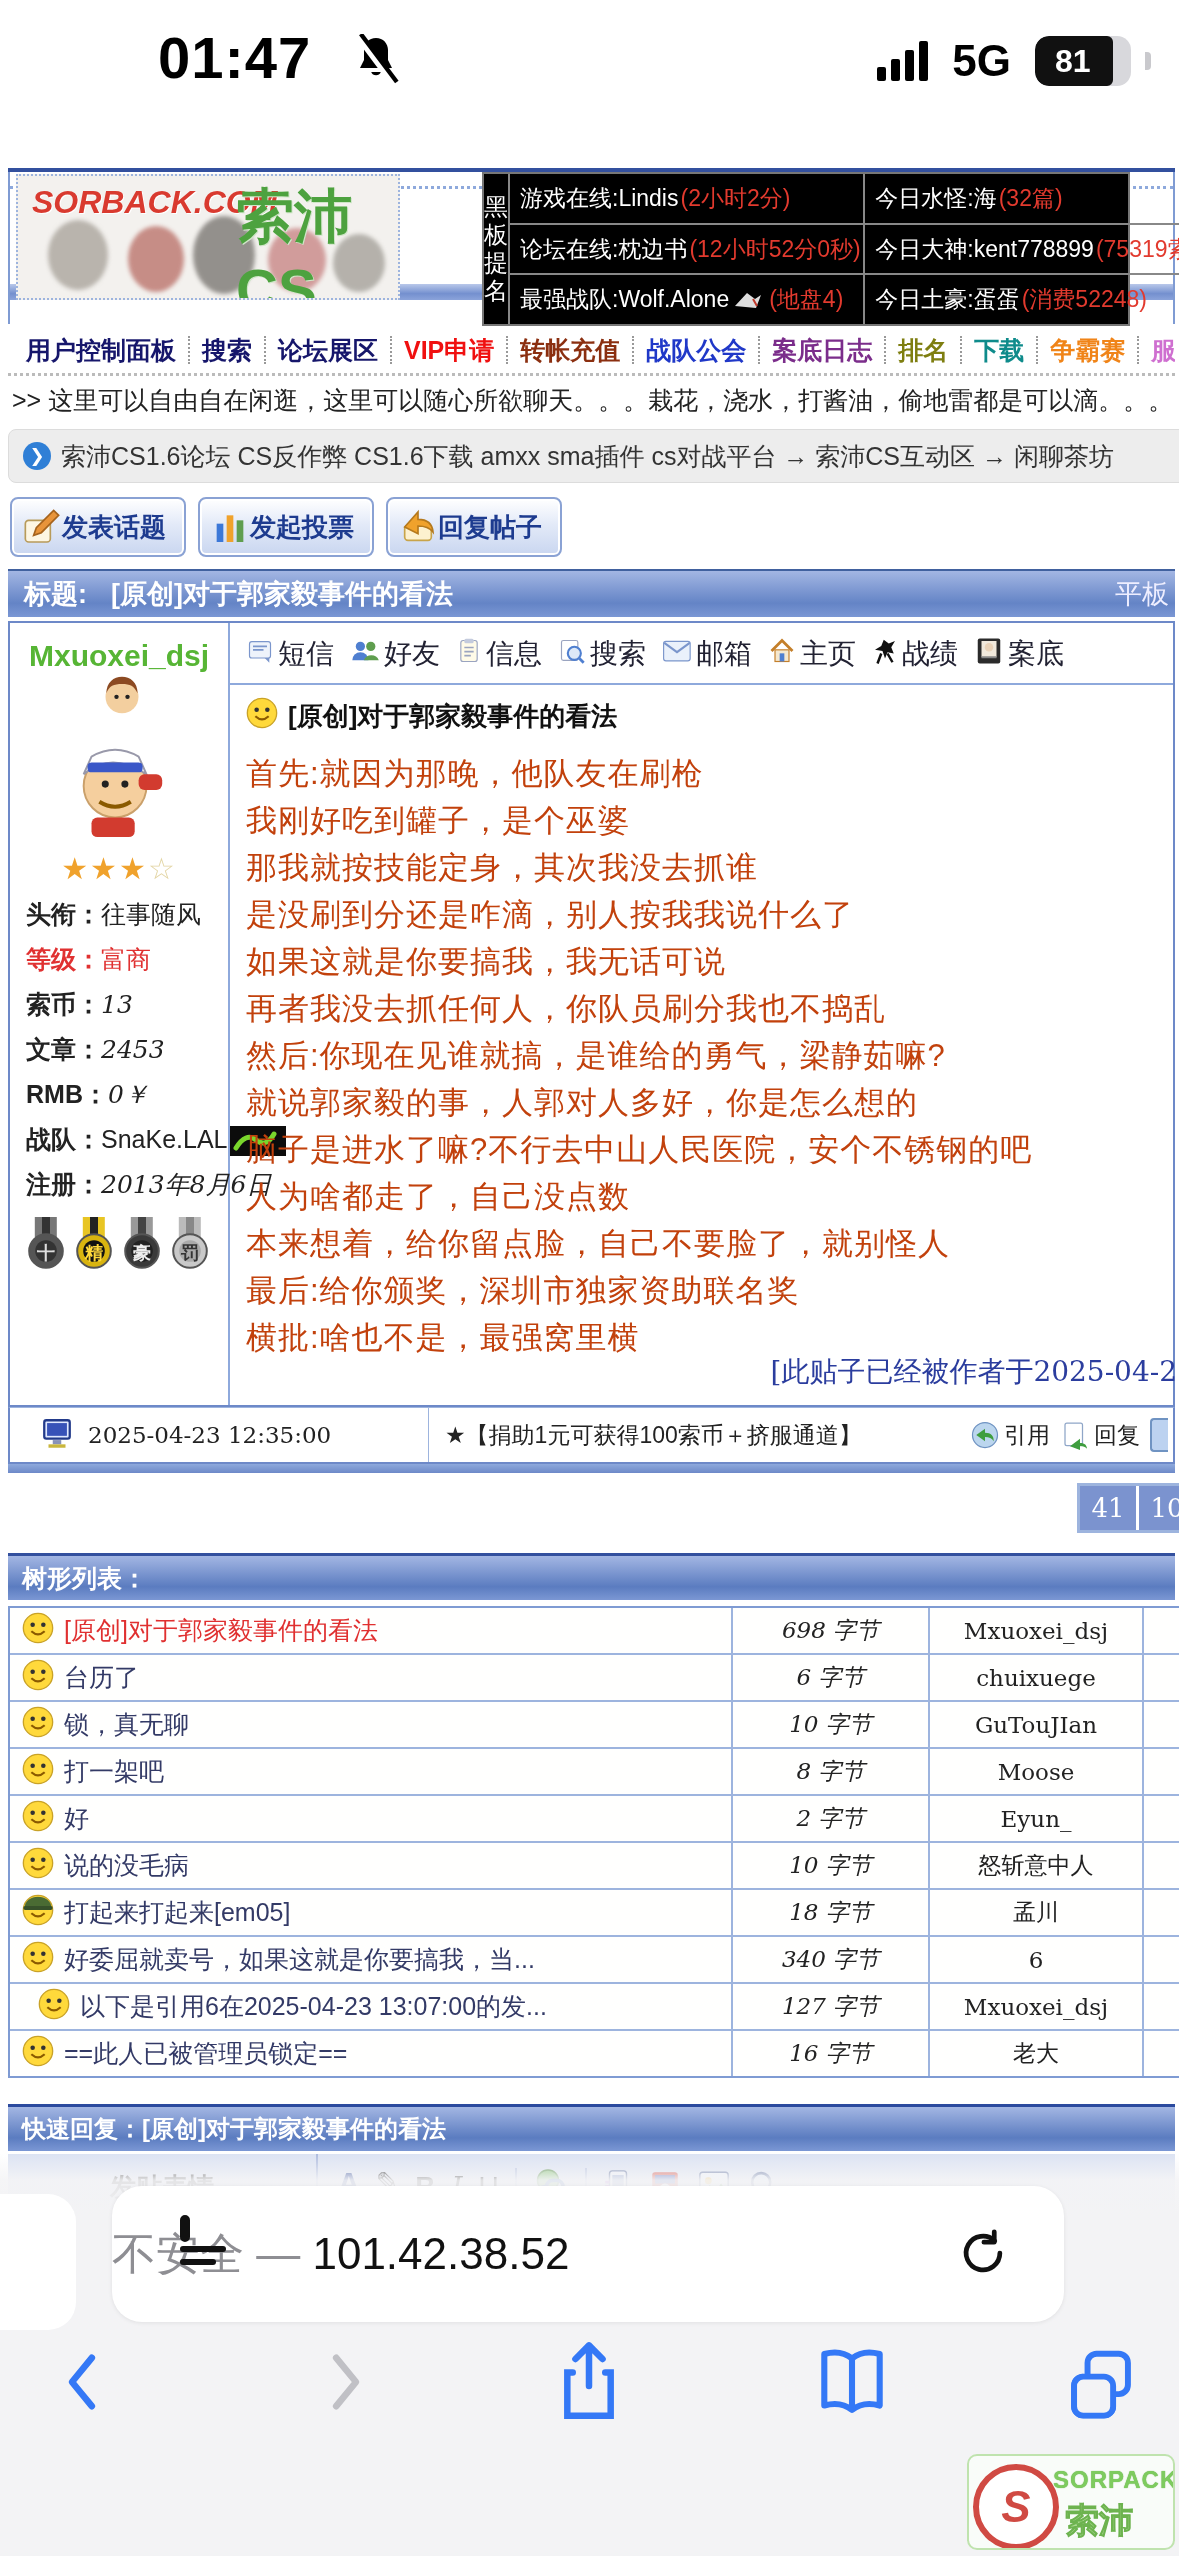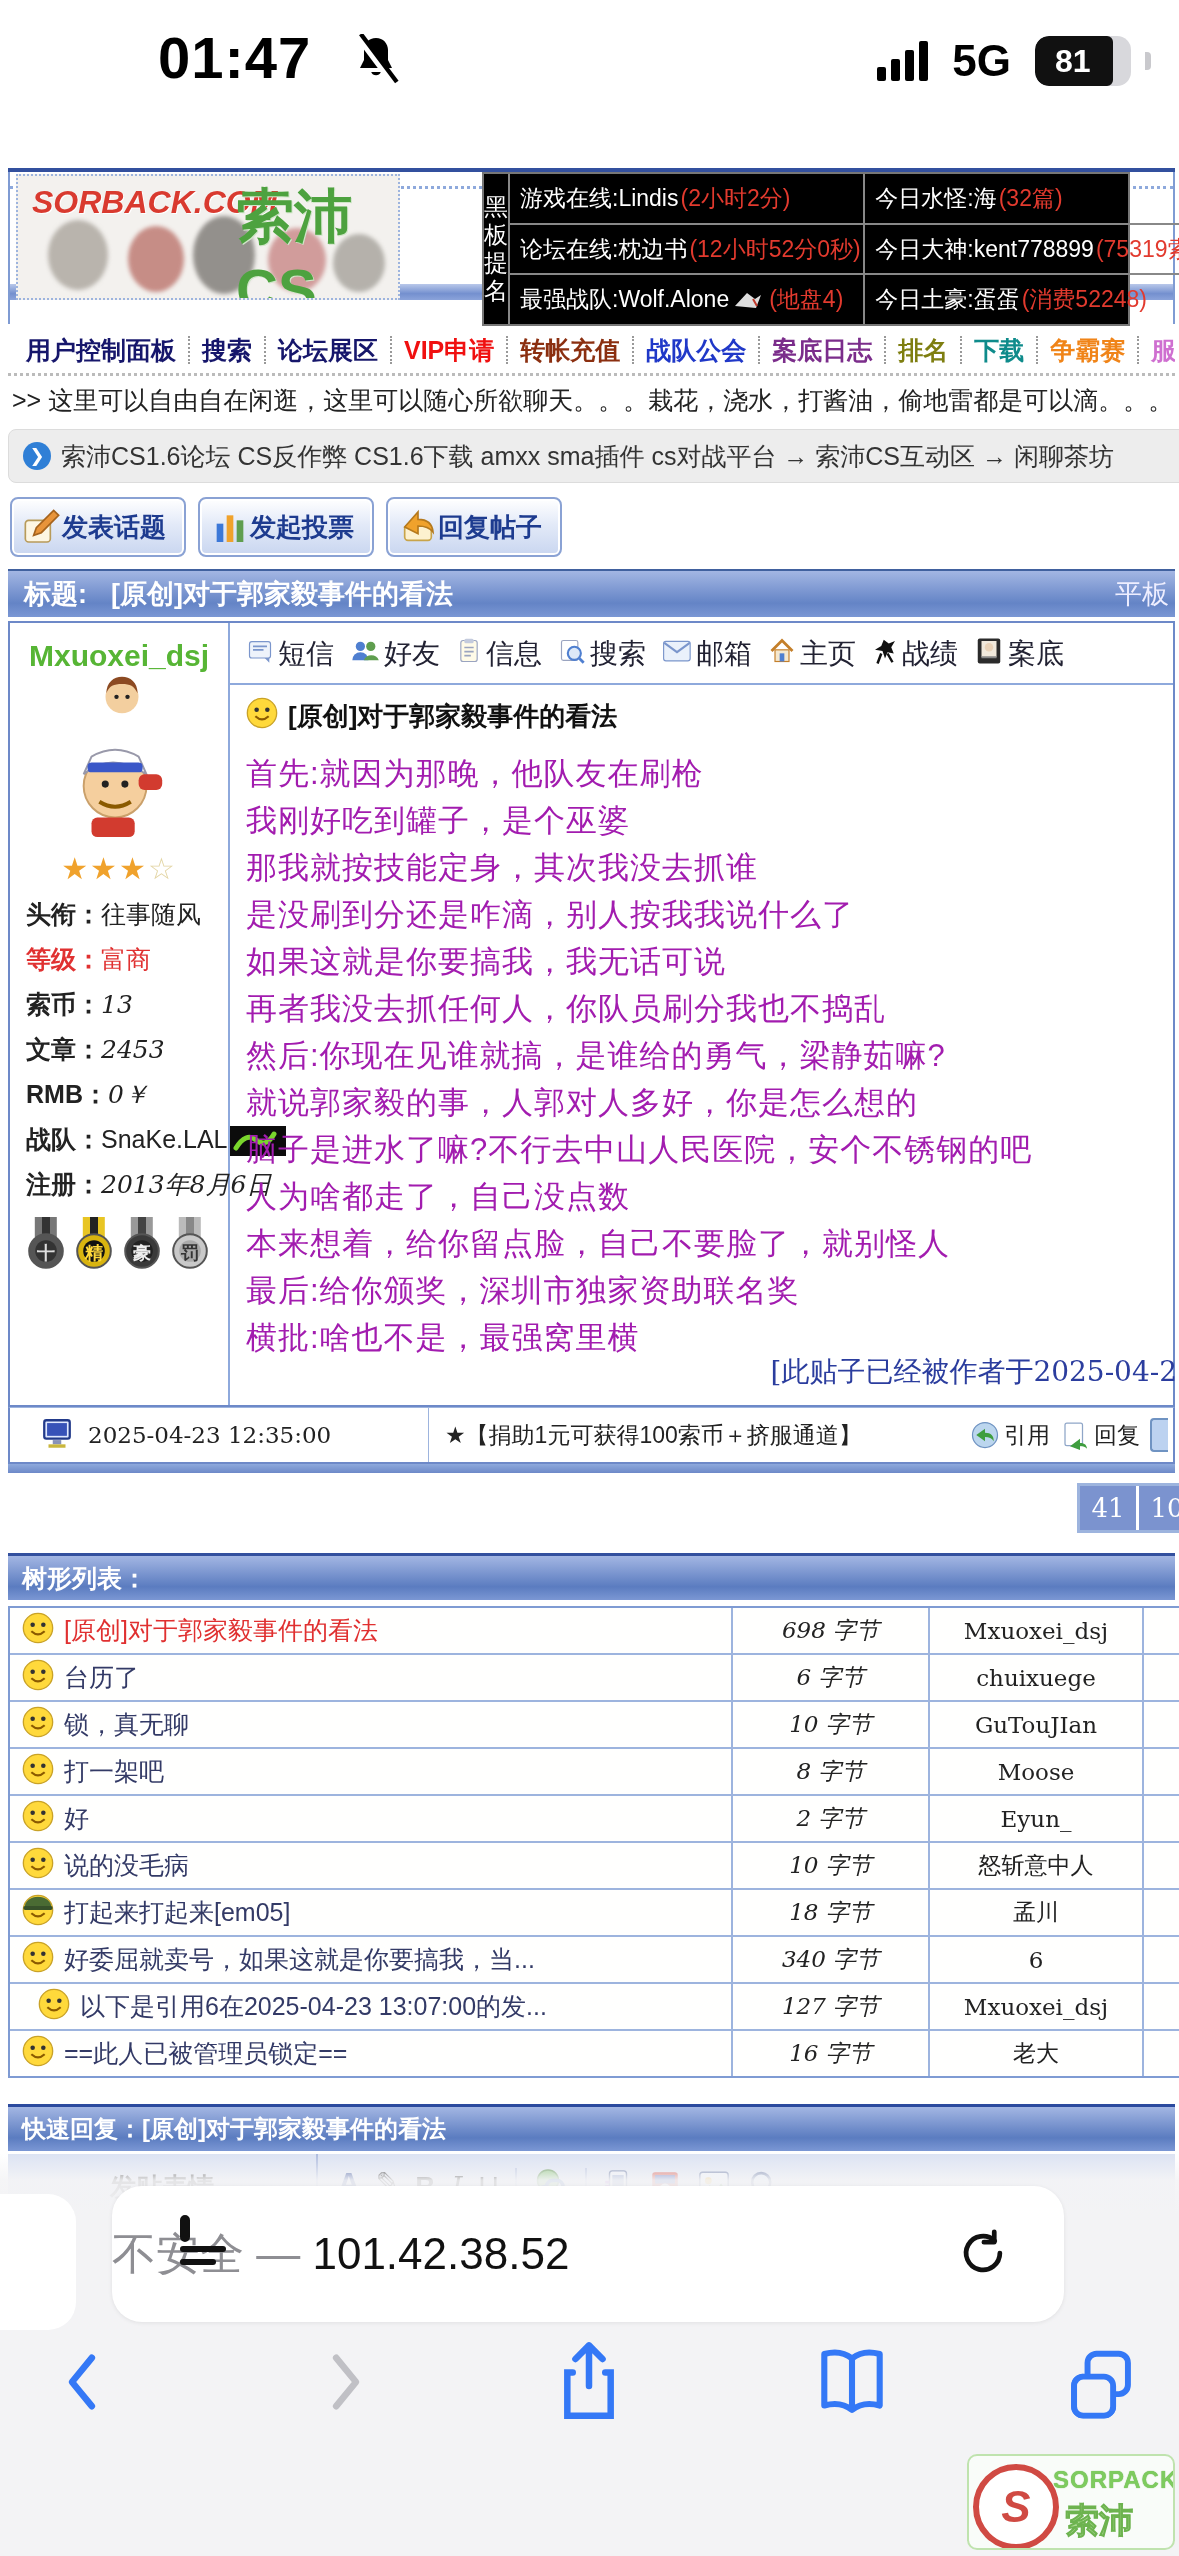--- a/index.html
+++ b/index.html
@@ -76,21 +76,21 @@
   .uf{font-size:25px;line-height:45px;color:#222;white-space:nowrap;}
   .uf b{font-weight:700;}
   .uf .num{font-family:"DejaVu Serif",serif;font-style:italic;}
   .uf.red, .uf.red b{color:#e03131;}
   .medals{display:flex;gap:4px;justify-content:flex-start;padding-left:14px;margin-top:8px;}
   .pcol{flex:1;padding:12px 0 10px 16px;position:relative;min-height:760px;}
   .ptools{display:flex;align-items:center;gap:6px;font-size:28px;color:#223;padding-bottom:10px;}
   .ptool{display:flex;align-items:center;gap:4px;margin-right:10px;cursor:pointer;}
   .phr{border-top:2px solid #8ea9dc;margin:0 0 12px -16px;}
   .ptitle{display:flex;align-items:center;gap:10px;font-size:26px;font-weight:700;color:#111;margin:6px 0 14px;}
-  .pbody{font-size:31px;color:#a21caf;line-height:47px;letter-spacing:1px;}
+  .pbody{font-size:31px;color:#c2410c;line-height:47px;letter-spacing:1px;}
   .editnote{position:absolute;right:-4px;bottom:14px;font-size:28px;color:#2b3d9e;font-family:"DejaVu Serif",serif;white-space:nowrap;}
   
   .pfoot{display:flex;align-items:center;border:2px solid #6d89c8;border-top:1px solid #9db4de;height:54px;font-size:23px;color:#222;}
   .pf-left{width:388px;display:flex;align-items:center;gap:14px;padding-left:30px;border-right:1px solid #9db4de;height:100%;
            font-family:"DejaVu Serif",serif;}
   .pf-mid{flex:1;padding-left:16px;white-space:nowrap;overflow:hidden;}
   .pf-right{display:flex;align-items:center;gap:10px;padding-right:11px;margin-right:-6px;}
   .pf-act{display:flex;align-items:center;gap:4px;cursor:pointer;}
   .botbar{height:9px;background:linear-gradient(#8ea9dc,#6d89c8);}
   

